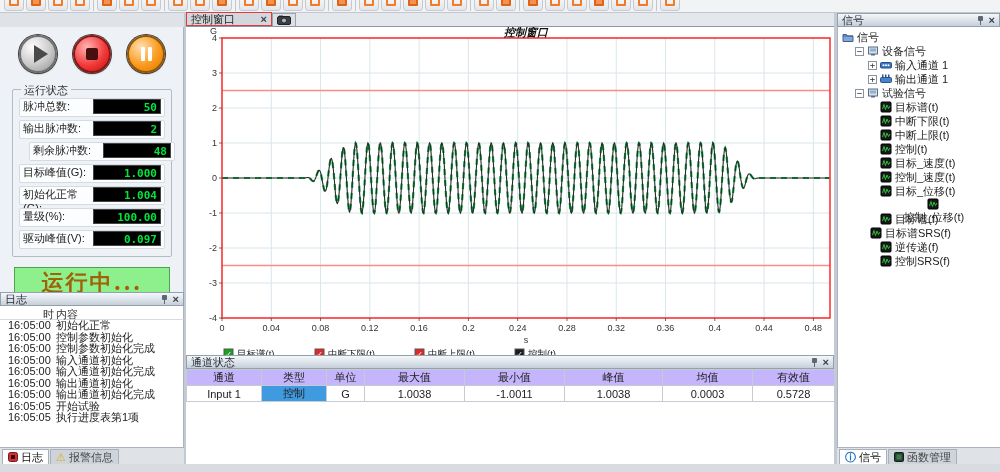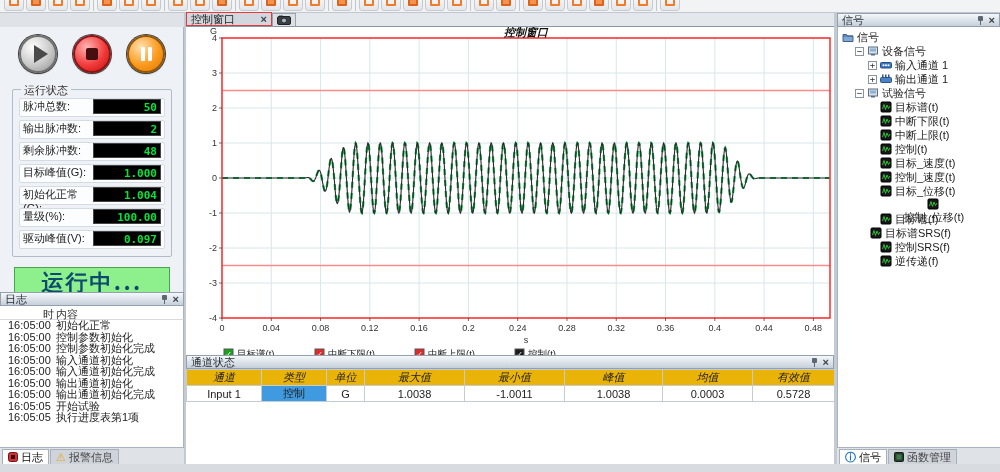--- a/index.html
+++ b/index.html
@@ -36,21 +36,21 @@
   #btn-pause .bar{position:absolute;top:10px;width:4px;height:14px;background:#fff;border-radius:1px;}
   #btn-pause .bar.b1{left:12px;} #btn-pause .bar.b2{left:19px;}
   #run-group{position:absolute;left:12px;top:62px;width:160px;height:168px;border:1px solid #b3bcc6;border-radius:2px;}
   #run-group .grp-label{position:absolute;left:8px;top:-7px;background:#eef1f5;padding:0 3px;color:#333;}
   .field-row{position:absolute;left:6px;width:146px;height:19px;background:#fcfdfe;border:1px solid #d5dbe2;
              border-radius:2px;display:flex;align-items:flex-start;padding:0 3px;}
   .field-row .fl{flex:1;color:#222;}
   .lcd{width:68px;height:15px;background:#000;color:#00e53c;font-family:"DejaVu Sans Mono",monospace;
        font-size:11px;font-weight:bold;text-align:right;padding:1px 3px 0 0;border:1px solid #444;}
   #run-banner{position:absolute;left:14px;top:240px;width:156px;height:30px;background:#8df08d;
-              border:1px solid #4da04d;color:#0c4a6e;font-family:"DejaVu Serif","Liberation Serif",serif;
+              border:1px solid #4da04d;color:#a16207;font-family:"DejaVu Serif","Liberation Serif",serif;
               font-size:22px;font-weight:bold;text-align:center;line-height:28px;letter-spacing:2px;}
   
   #log-colhead{position:absolute;left:0;top:306px;width:184px;height:14px;background:#ffffff;border-right:1px solid #aab3bf;
                border-bottom:1px solid #d7dbe0;display:flex;padding:1px 0 0 8px;color:#333;}
   #log-colhead .c1{width:48px;padding-left:35px;} 
   #log-body{position:absolute;left:0;top:320px;width:184px;height:127px;background:#ffffff;border-right:1px solid #aab3bf;
             overflow:hidden;padding-left:8px;}
   .log-row{display:flex;height:11.5px;line-height:11.5px;color:#222;}
   .log-row .c1{width:48px;flex:none;}
   .dock-tabs{position:absolute;height:17px;background:#dfe3e8;display:flex;align-items:flex-end;padding-left:2px;border-top:1px solid #aab3bf;}
@@ -67,21 +67,21 @@
                 padding:0 4px;width:86px;color:#222;}
   #mid-tab-main .lbl{flex:1;}
   #mid-tab-snap{height:13px;width:24px;background:#dde1e6;border:1px solid #9aa4af;border-bottom:none;
                 display:flex;align-items:center;justify-content:center;}
   #chart-area{position:absolute;left:186px;top:27px;width:648px;height:328px;background:#ffffff;}
   #chan-header-bar{left:186px;top:355px;width:648px;}
   #chan-table-wrap{position:absolute;left:186px;top:369px;width:648px;height:103px;background:#ffffff;}
   table.chan{border-collapse:collapse;width:648px;table-layout:fixed;}
   table.chan th,table.chan td{border:1px solid #c5cbd3;font-weight:normal;font-size:11px;height:13px;
                               text-align:center;padding:0;color:#222;overflow:hidden;white-space:nowrap;}
-  table.chan th{background:#eab308;font-style:italic;}
+  table.chan th{background:#c4b5fd;}
   td.type-cell{background:#3f9ae0;color:#ffffff;}
   
   #right-tree{position:absolute;left:837px;top:27px;width:163px;height:420px;background:#ffffff;
               border-left:1px solid #aab3bf;overflow:hidden;padding-top:3px;}
   .tree-row{height:14px;display:flex;align-items:center;white-space:nowrap;color:#1c1c1c;}
   .expander{width:9px;height:9px;border:1px solid #8a94a0;background:#fff;font-family:"DejaVu Sans Mono",monospace;
             font-size:9px;line-height:7px;text-align:center;color:#333;flex:none;margin-right:3px;}
   .tree-icon{flex:none;margin-right:3px;display:inline-flex;}
   
   #left-header{left:0;top:27px;width:220px;}
@@ -214,21 +214,21 @@
       <span class="grp-label">运行状态</span>
       <div id="fields-host">
           <div class="field-row" style="top: 8px;">
             <span class="fl">脉冲总数:</span>
             <span class="lcd">50</span>
           </div>
           <div class="field-row" style="top: 30px; gap: 10px;">
             <span class="fl">输出脉冲数:</span>
             <span class="lcd">2</span>
           </div>
-          <div class="field-row" style="top: 52px;">
+          <div class="field-row" style="top: 52px; margin-left: 10px;">
             <span class="fl">剩余脉冲数:</span>
             <span class="lcd">48</span>
           </div>
           <div class="field-row" style="top: 74px;">
             <span class="fl">目标峰值(G):</span>
             <span class="lcd">1.000</span>
           </div>
           <div class="field-row" style="top: 96px;">
             <span class="fl">初始化正常(G):</span>
             <span class="lcd">1.004</span>
@@ -630,31 +630,31 @@
         <span>目标谱SRS(f)</span>
       </div>
       <div class="tree-row" style="padding-left: 30px;">
         <span style="width: 12px; flex: 0 0 auto;"></span>
         <span class="tree-icon">
           <svg width="12" height="12">
             <rect x="1" y="1" width="10" height="10" rx="1" fill="#17171c" stroke="#000"></rect>
             <polyline points="2.5,8 4,3.5 5.5,8.5 7,4 8.5,7.5 10,5" stroke="#2ec12e" fill="none" stroke-width="1"></polyline>
           </svg>
         </span>
+        <span>逆传递(f)</span>
+      </div>
+      <div class="tree-row" style="padding-left: 30px;">
+        <span style="width: 12px; flex: 0 0 auto;"></span>
+        <span class="tree-icon">
+          <svg width="12" height="12">
+            <rect x="1" y="1" width="10" height="10" rx="1" fill="#17171c" stroke="#000"></rect>
+            <polyline points="2.5,8 4,3.5 5.5,8.5 7,4 8.5,7.5 10,5" stroke="#2ec12e" fill="none" stroke-width="1"></polyline>
+          </svg>
+        </span>
         <span>控制SRS(f)</span>
-      </div>
-      <div class="tree-row" style="padding-left: 30px;">
-        <span style="width: 12px; flex: 0 0 auto;"></span>
-        <span class="tree-icon">
-          <svg width="12" height="12">
-            <rect x="1" y="1" width="10" height="10" rx="1" fill="#17171c" stroke="#000"></rect>
-            <polyline points="2.5,8 4,3.5 5.5,8.5 7,4 8.5,7.5 10,5" stroke="#2ec12e" fill="none" stroke-width="1"></polyline>
-          </svg>
-        </span>
-        <span>逆传递(f)</span>
       </div>
     </div>
   <div id="right-tabs" class="dock-tabs">
       <div class="dock-tab active">
         <span class="ticon">
           <span class="info-glyph">ⓘ</span>
         </span>
         <span>信号</span>
       </div>
       <div class="dock-tab">

